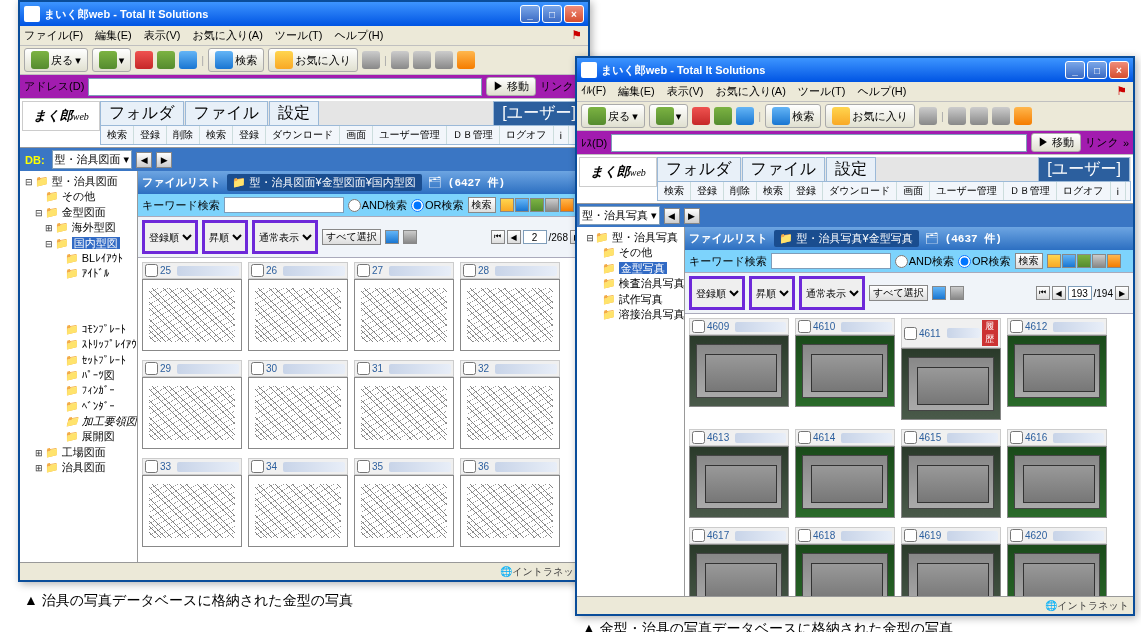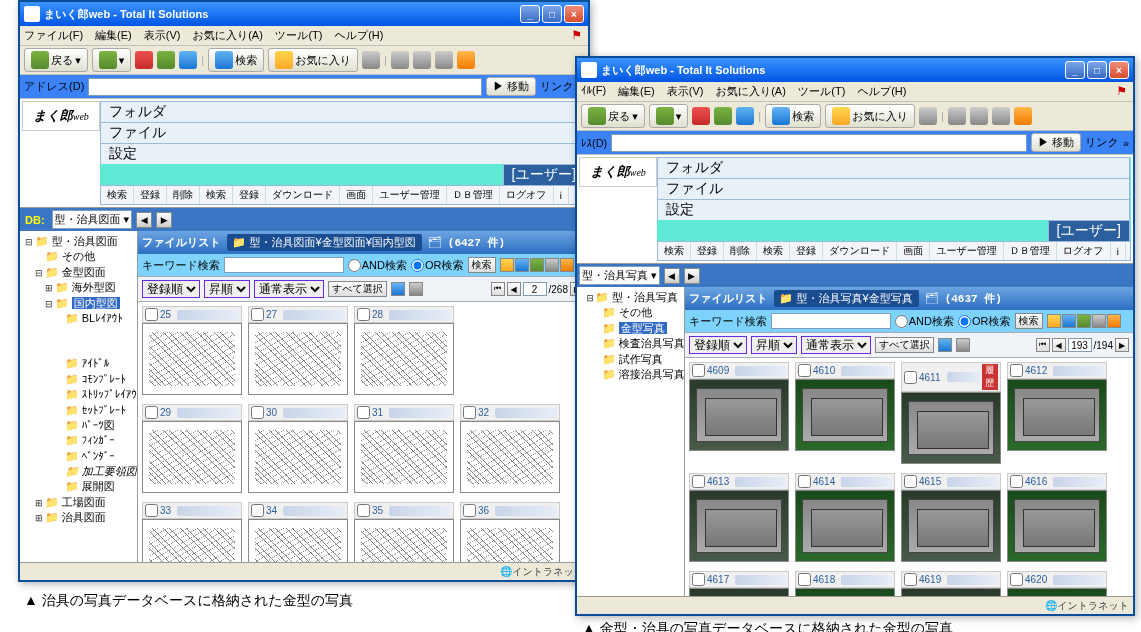--- a/index.html
+++ b/index.html
@@ -18,30 +18,30 @@
   .ms { font-size: 12px; color: #c00; margin-left: auto; padding-right: 2px; }
   .toolbar { background: #ece9d8; padding: 2px 4px; display: flex; align-items: center; gap: 4px; border-bottom: 1px solid #c0c0c0; }
   .tbbtn { padding: 2px 6px; background: linear-gradient(#fff,#e0e0d0); border: 1px solid #aaa; border-radius: 3px; cursor: pointer; display: flex; align-items: center; gap: 2px; font-size: 11px; }
   .tbicon { width: 18px; height: 18px; border-radius: 3px; display: inline-block; }
   .c-green { background: linear-gradient(#7cb342,#558b2f); }
   .c-blue { background: linear-gradient(#64b5f6,#1976d2); }
   .c-yellow { background: linear-gradient(#ffd54f,#f9a825); }
   .c-gray { background: linear-gradient(#ccc,#888); }
   .c-red { background: linear-gradient(#ef5350,#c62828); }
   .c-orange { background: linear-gradient(#ffb74d,#f57c00); }
-  .addrbar { background: #3b82f6; padding: 2px 4px; display: flex; align-items: center; gap: 4px; border-bottom: 1px solid #c0c0c0; }
+  .addrbar { background: #a21caf; padding: 2px 4px; display: flex; align-items: center; gap: 4px; border-bottom: 1px solid #c0c0c0; }
   .addrbar input { flex: 1; height: 18px; border: 1px solid #7f9db9; padding: 0 2px; }
   .gobtn { padding: 1px 6px; background: linear-gradient(#fff,#e0e0d0); border: 1px solid #aaa; border-radius: 3px; cursor: pointer; font-size: 11px; }
   .app { display: flex; flex-direction: column; height: calc(100% - 24px - 22px - 28px - 24px); }
   .win2 .app { height: calc(100% - 24px - 22px - 28px - 24px); }
   .apphdr { background: #fff; padding: 2px; display: flex; align-items: flex-start; border-bottom: 1px solid #999; }
   .logo { width: 78px; height: 30px; background: #fff; border: 1px solid #ccc; display: flex; align-items: center; justify-content: center; font-style: italic; font-size: 10px; color: #000; font-family: serif; }
   .logo b { font-size: 13px; }
   .tabarea { flex: 1; }
-  .tabrow { display: flex; background: #5eead4; font-size: 14px; flex-direction: column; }
+  .tabrow { display: flex; background: #e5e5e5; font-size: 16px; }
   .tab { padding: 1px 8px; background: #e8f0f8; border: 1px solid #9bb9d8; border-bottom: none; margin-right: 1px; }
   .tab.user { margin-left: auto; background: #2c5f9e; color: #fff; }
   .cmdrow { display: flex; background: #f2f6fb; border: 1px solid #9bb9d8; font-size: 10px; }
   .cmdrow span { padding: 2px 6px; border-right: 1px solid #cdd; cursor: pointer; }
   .dbrow { background: #3a76c4; padding: 2px; display: flex; align-items: center; gap: 4px; }
   .dblabel { color: #ff0; font-weight: bold; font-size: 11px; padding: 0 3px; }
   .dbsel { background: #fff; border: 1px solid #7f9db9; padding: 1px 2px; font-size: 11px; min-width: 80px; }
   .navbtn { width: 16px; height: 16px; background: linear-gradient(#fff,#ccc); border: 1px solid #888; display: flex; align-items: center; justify-content: center; cursor: pointer; font-size: 9px; }
   .body { flex: 1; display: flex; overflow: hidden; }
   .tree { width: 118px; background: #fff; border-right: 1px solid #999; padding: 3px; overflow: auto; font-size: 11px; line-height: 1.4; }
@@ -57,21 +57,21 @@
   .listhdr .fl { font-weight: bold; }
   .listhdr .path { background: #1a4d8f; padding: 1px 6px; border-radius: 2px; }
   .listhdr .cnt { font-weight: bold; font-family: Liberation Mono, monospace; }
   .searchrow { background: #7dd3fc; padding: 3px 4px; display: flex; align-items: center; gap: 4px; font-size: 11px; border-bottom: 1px solid #aab; flex-wrap: nowrap; }
   .searchrow input[type=text] { width: 120px; height: 16px; border: 1px solid #7f9db9; }
   .radio { display: flex; align-items: center; gap: 1px; }
   .sbtn { padding: 0 3px; border: 1px solid #888; background: linear-gradient(#fff,#ddd); font-size: 10px; cursor: pointer; }
   .iconstrip { display: flex; gap: 1px; }
   .mini { width: 14px; height: 14px; border: 1px solid #888; }
   .optrow { background: #f0f4f9; padding: 3px 4px; display: flex; align-items: center; gap: 4px; font-size: 10px; border-bottom: 1px solid #aab; }
-  .optrow select { font-size: 12px; height: 18px; border: 1px solid #6d28d9; }
+  .optrow select { font-size: 10px; height: 34px; border: 3px solid #6d28d9; }
   .pager { margin-left: auto; display: flex; align-items: center; gap: 2px; font-size: 10px; }
   .pager input { width: 24px; height: 14px; text-align: center; border: 1px solid #7f9db9; font-size: 10px; }
   .pbtn { width: 14px; height: 14px; border: 1px solid #888; background: linear-gradient(#fff,#ddd); display: flex; align-items: center; justify-content: center; font-size: 8px; cursor: pointer; }
   .grid { flex: 1; overflow: auto; background: #fff; padding: 4px; }
   .gridrow { display: flex; gap: 6px; margin-bottom: 9px; }
   .cell { width: 100px; }
   .cellhdr { background: #f0f0f0; padding: 1px 2px; display: flex; align-items: center; gap: 2px; font-size: 10px; border: 1px solid #ccc; }
   .cellhdr .cid { color: #2c5f9e; }
   .thumb { width: 100px; height: 72px; border: 1px solid #888; background: #f8f8f8; position: relative; overflow: hidden; }
   .thumb.drawing { background: #fff; }
@@ -179,22 +179,22 @@
     </div>
     <div class="body">
       <div class="tree" id="tree1">
           <ul>
             <li style="padding-left: 0px;"><span class="pm">⊟</span><span class="fico">📁</span> <span class="tn">型・治具図面</span></li>
             <li style="padding-left: 10px;"><span class="pm"></span><span class="fico">📁</span> <span class="tn">その他</span></li>
             <li style="padding-left: 10px;"><span class="pm">⊟</span><span class="fico">📁</span> <span class="tn">金型図面</span></li>
             <li style="padding-left: 20px;"><span class="pm">⊞</span><span class="fico">📁</span> <span class="tn">海外型図</span></li>
             <li style="padding-left: 20px;"><span class="pm">⊟</span><span class="fico">📁</span> <span class="tn sel">国内型図</span></li>
             <li style="padding-left: 30px;"><span class="pm"></span><span class="fico">📁</span> <span class="tn">BLﾚｲｱｳﾄ</span></li>
-            <li style="padding-left: 30px; margin-top: 30px;"><span class="pm"></span><span class="fico">📁</span> <span class="tn">ｱｲﾄﾞﾙ</span></li>
-            <li style="padding-left: 30px;"><span class="pm"></span><span class="fico">📁</span> <span class="tn">ｺﾓﾝﾌﾟﾚｰﾄ</span></li>
+            <li style="padding-left: 30px;"><span class="pm"></span><span class="fico">📁</span> <span class="tn">ｱｲﾄﾞﾙ</span></li>
+            <li style="padding-left: 30px; margin-top: 40px;"><span class="pm"></span><span class="fico">📁</span> <span class="tn">ｺﾓﾝﾌﾟﾚｰﾄ</span></li>
             <li style="padding-left: 30px;"><span class="pm"></span><span class="fico">📁</span> <span class="tn">ｽﾄﾘｯﾌﾟﾚｲｱｳﾄ</span></li>
             <li style="padding-left: 30px;"><span class="pm"></span><span class="fico">📁</span> <span class="tn">ｾｯﾄﾌﾟﾚｰﾄ</span></li>
             <li style="padding-left: 30px;"><span class="pm"></span><span class="fico">📁</span> <span class="tn">ﾊﾟｰﾂ図</span></li>
             <li style="padding-left: 30px;"><span class="pm"></span><span class="fico">📁</span> <span class="tn">ﾌｨﾝｶﾞｰ</span></li>
             <li style="padding-left: 30px;"><span class="pm"></span><span class="fico">📁</span> <span class="tn">ﾍﾞﾝﾀﾞｰ</span></li>
             <li style="padding-left: 30px; font-style: italic;"><span class="pm"></span><span class="fico">📁</span> <span class="tn">加工要領図</span></li>
             <li style="padding-left: 30px;"><span class="pm"></span><span class="fico">📁</span> <span class="tn">展開図</span></li>
             <li style="padding-left: 10px;"><span class="pm">⊞</span><span class="fico">📁</span> <span class="tn">工場図面</span></li>
             <li style="padding-left: 10px;"><span class="pm">⊞</span><span class="fico">📁</span> <span class="tn">治具図面</span></li>
           </ul>
@@ -247,20 +247,28 @@
                 <div class="cellhdr">
                   <input type="checkbox" style="">
                   <span class="cid">25</span>
                   <span class="blur"></span>
                 </div>
                 <div class="thumb drawing"></div>
               </div>
               <div class="cell">
                 <div class="cellhdr">
                   <input type="checkbox" style="">
+                  <span class="cid">26</span>
+                  <span class="blur"></span>
+                </div>
+                <div class="thumb drawing"></div>
+              </div>
+              <div class="cell">
+                <div class="cellhdr">
+                  <input type="checkbox" style="">
                   <span class="cid">27</span>
                   <span class="blur"></span>
                 </div>
                 <div class="thumb drawing"></div>
               </div>
               <div class="cell">
                 <div class="cellhdr">
                   <input type="checkbox" style="">
                   <span class="cid">28</span>
                   <span class="blur"></span>

